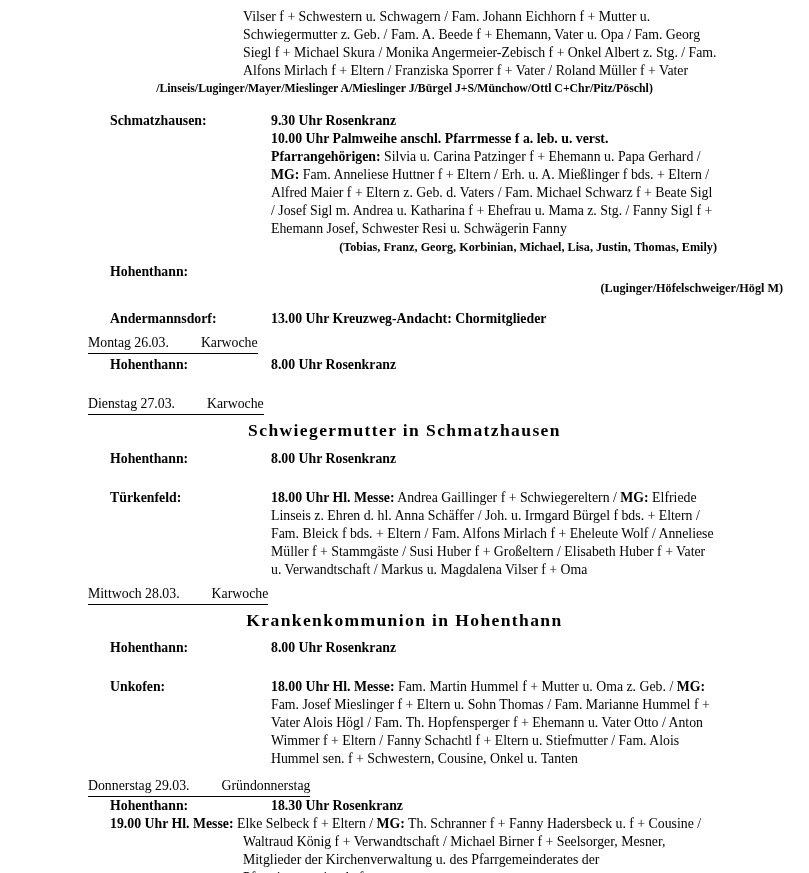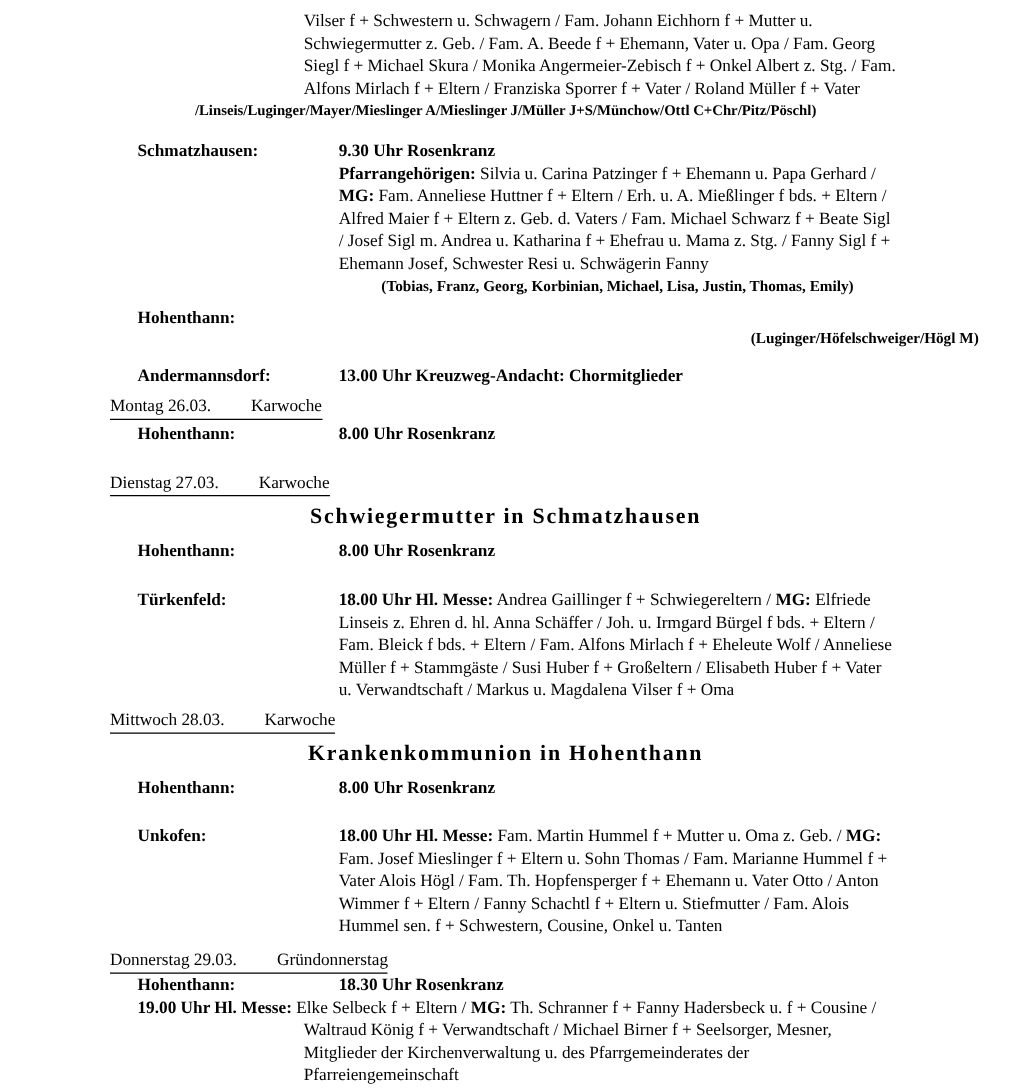--- a/index.html
+++ b/index.html
@@ -19,21 +19,21 @@
   .indent2 { margin-left:155px; width:476px; }
   .small-center {
     width:809px; margin-left:-88px; margin-top:2px;
     text-align:center; font-weight:bold;
     font-size:11.8px; line-height:13.5px;
   }
   .row { display:flex; align-items:flex-start;gap:28px; }
   .row .label { flex:0 0 133px; margin-left:22px; font-weight:bold; }
   .row .content { width:475px; }
   .ministrants {
-    text-align:center; font-weight:bold; font-size:12.2px;
+    text-align:right; font-weight:bold; font-size:12.2px;
     margin-top:2px; line-height:15px;
   }
   .collectors-right {
     margin-left:155px; width:540px; text-align:right;
     font-weight:bold; font-size:12.2px; line-height:15px;
   }
   .day-heading { font-weight:normal; }
   .day-heading .u {
     display:inline-flex;
     border-bottom:1.6px solid #000;
@@ -59,27 +59,28 @@
   .mt16{margin-top:16px}.mt21{margin-top:21px}
 </style>
 </head>
 <body>
 
 <div class="page">
 
   <div class="indent2">Vilser f + Schwestern u. Schwagern / Fam. Johann Eichhorn f + Mutter u. Schwiegermutter z. Geb. / Fam. A. Beede f + Ehemann, Vater u. Opa / Fam. Georg Siegl f + Michael Skura / Monika Angermeier-Zebisch f + Onkel Albert z. Stg. / Fam. Alfons Mirlach f + Eltern / Franziska Sporrer f + Vater / Roland Müller f + Vater</div>
 
   <div class="small-center">
-    <div>/Linseis/Luginger/Mayer/Mieslinger A/Mieslinger J/Müller J+S/Münchow/Ottl C+Chr/Pitz/Pöschl)</div>
+    <div>/Linseis/Luginger/Mayer/Mieslinger A/Mieslinger J/Bürgel J+S/Münchow/Ottl C+Chr/Pitz/Pöschl)</div>
   </div>
 
   <div class="row mt16">
     <div class="label">Schmatzhausen:</div>
     <div class="content">
       <div class="b">9.30 Uhr Rosenkranz</div>
+      <div class="b">10.00 Uhr Palmweihe anschl. Pfarrmesse f a. leb. u. verst.</div>
       <div>
         <span class="b">Pfarrangehörigen:</span><span> Silvia u. Carina Patzinger f + Ehemann u. Papa Gerhard / </span><span class="b">MG:</span><span> Fam. Anneliese Huttner f + Eltern / Erh. u. A. Mießlinger f bds. + Eltern / Alfred Maier f + Eltern z. Geb. d. Vaters / Fam. Michael Schwarz f + Beate Sigl / Josef Sigl m. Andrea u. Katharina f + Ehefrau u. Mama z. Stg. / Fanny Sigl f + Ehemann Josef, Schwester Resi u. Schwägerin Fanny</span>
       </div>
       <div class="ministrants">(Tobias, Franz, Georg, Korbinian, Michael, Lisa, Justin, Thomas, Emily)</div>
     </div>
   </div>
 
   <div class="row mt8">
     <div class="label">Hohenthann:</div>
   </div>

